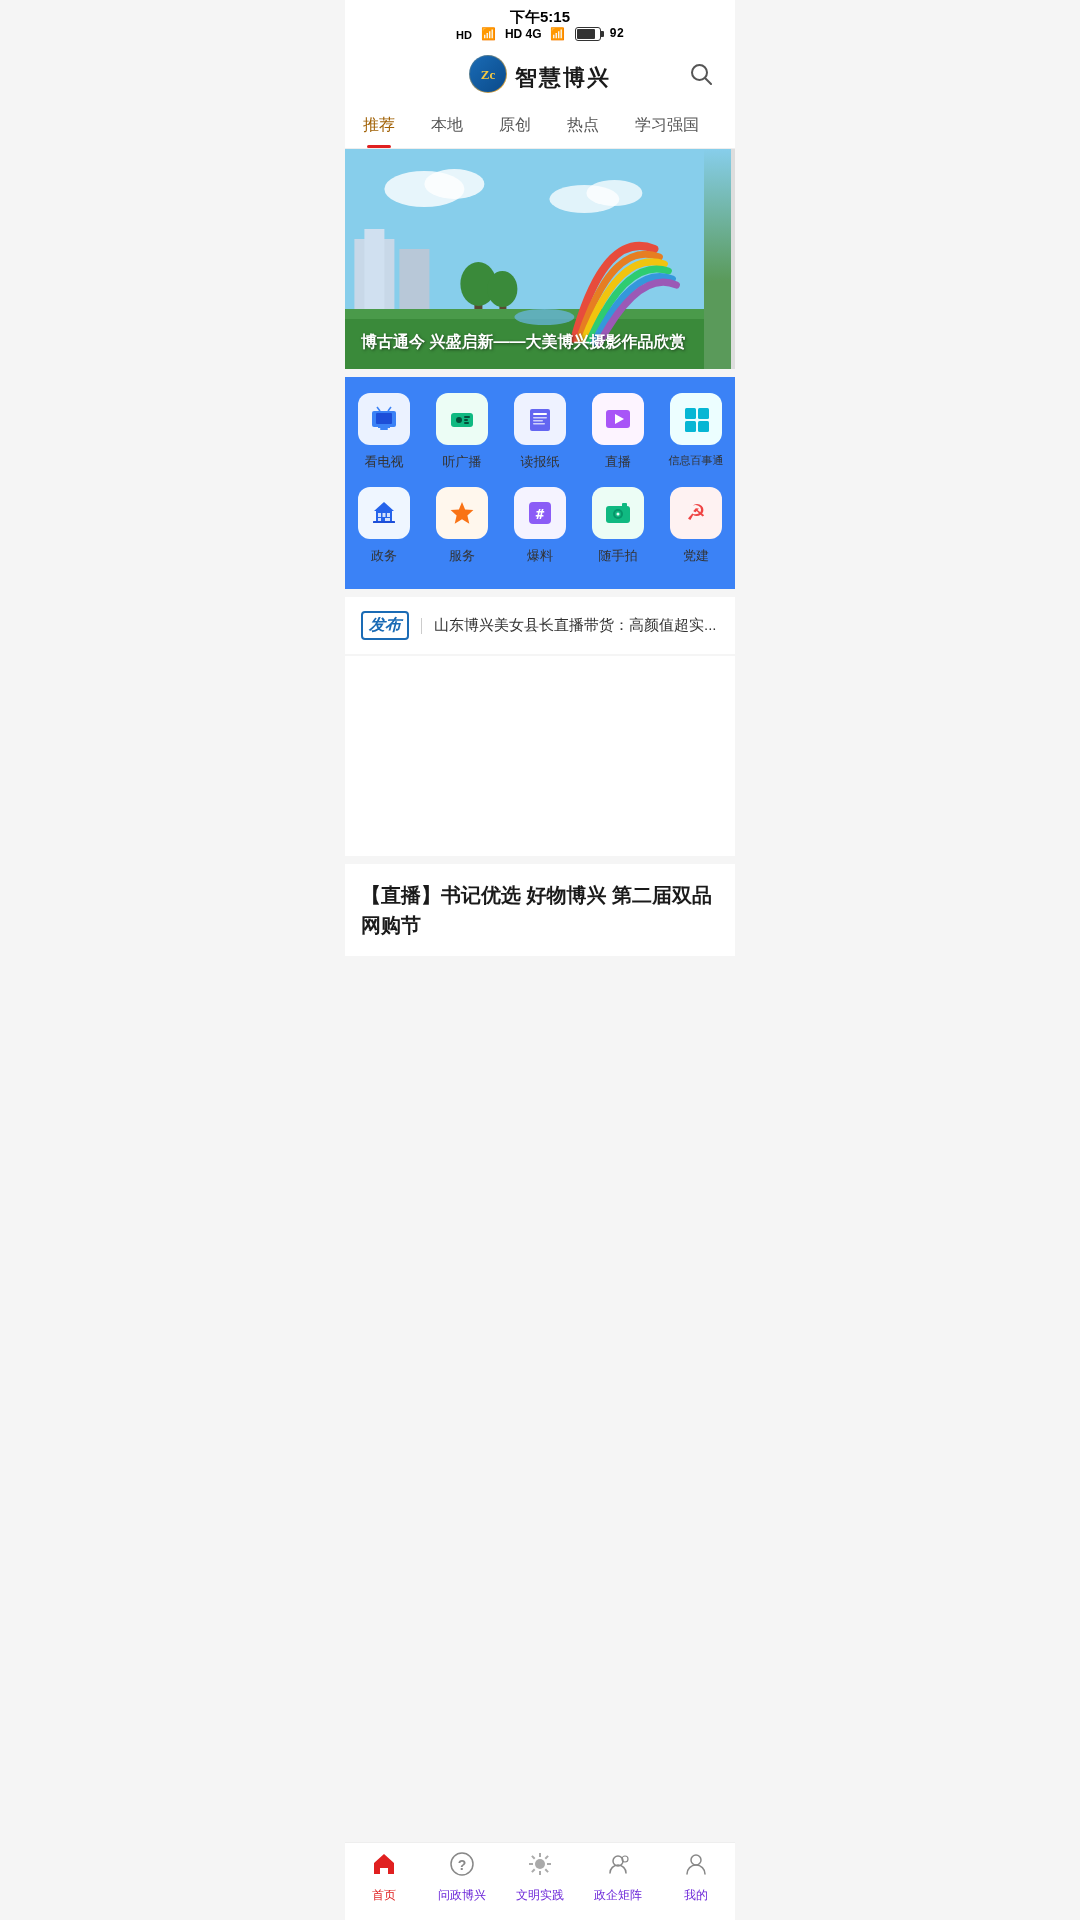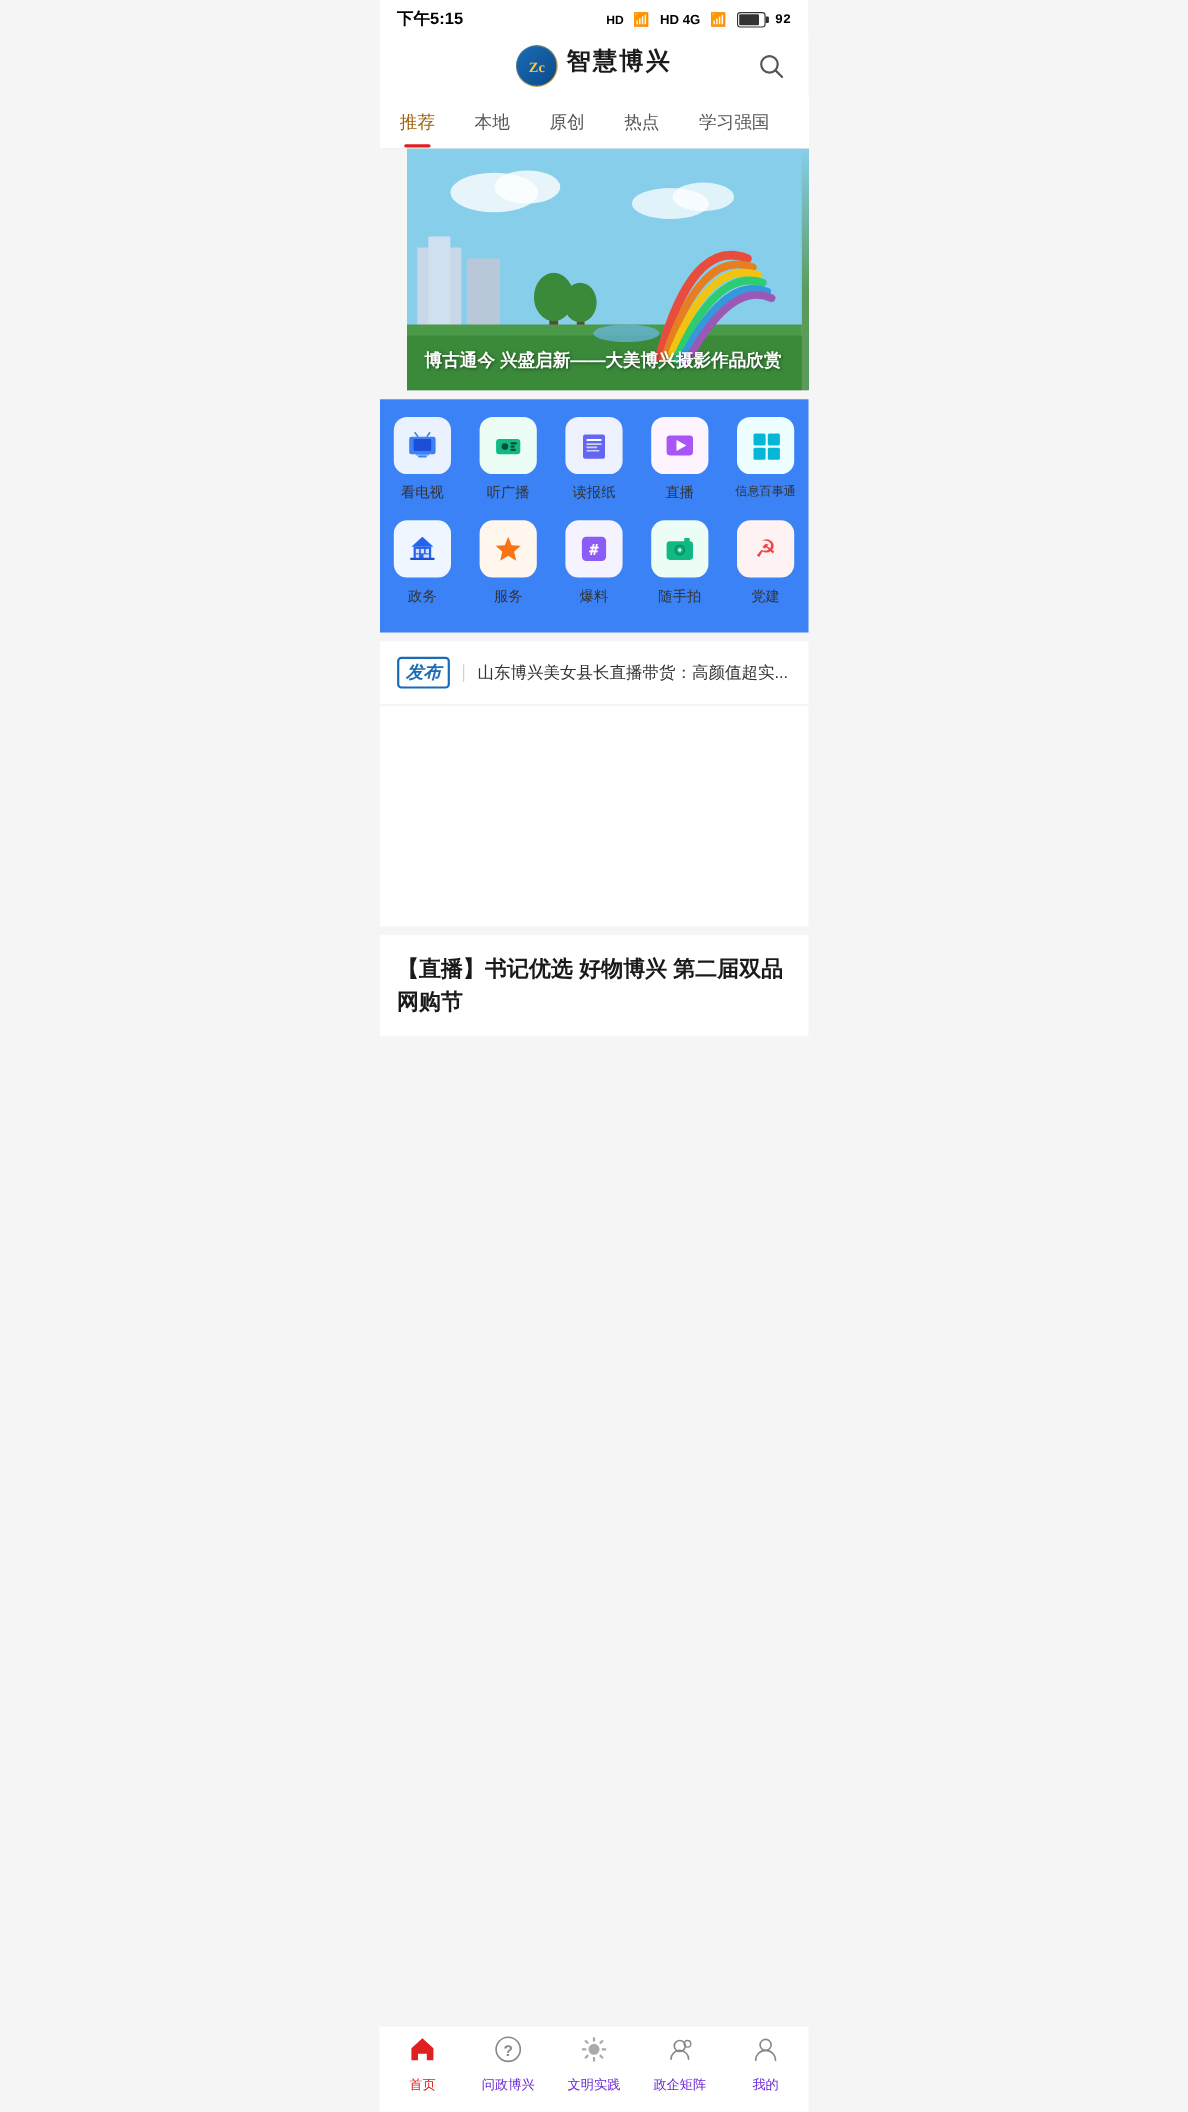--- a/index.html
+++ b/index.html
@@ -14,20 +14,21 @@
 
     
     .status-bar {
       display: flex;
       justify-content: space-between;
       align-items: center;
       padding: 8px 16px 4px;
       background: #fff;
       font-size: 14px;
       font-weight: 600;
+      flex-direction: column;
     }
     .status-left { font-size: 15px; font-weight: 700; }
     .status-right { display: flex; align-items: flex-end; gap: 9px; font-size: 12px; }
     .battery-icon {
       display: inline-flex;
       align-items: center;
       border: 1.5px solid #333;
       border-radius: 3px;
       width: 26px;
       height: 14px;
@@ -53,21 +54,21 @@
     .header {
       display: flex;
       align-items: center;
       justify-content: center;
       padding: 10px 16px;
       background: #fff;
       position: relative;
     }
     .logo-container {
       display: flex;
-      align-items: flex-start;
+      align-items: flex-end;
       gap: 8px;
     }
     .logo-circle {
       width: 38px;
       height: 38px;
       border-radius: 50%;
       background: linear-gradient(135deg, #1a6bb5, #f5a623);
       display: flex;
       align-items: center;
       justify-content: center;
@@ -128,21 +129,20 @@
 
     
     .banner-container {
       position: relative;
       width: 100%;
       overflow: hidden;
       background: #ddd;
       display: flex;
       gap: 0;
       padding: 0;
-      margin-left: 25px;
     }
     .banner-main {
       flex: 0 0 92%;
       height: 220px;
       background: linear-gradient(180deg, #87ceeb 0%, #4aa8d8 30%, #5cb85c 70%, #4a9a4a 100%);
       position: relative;
       overflow: hidden;
     }
     .banner-secondary {
       flex: 0 0 7%;

